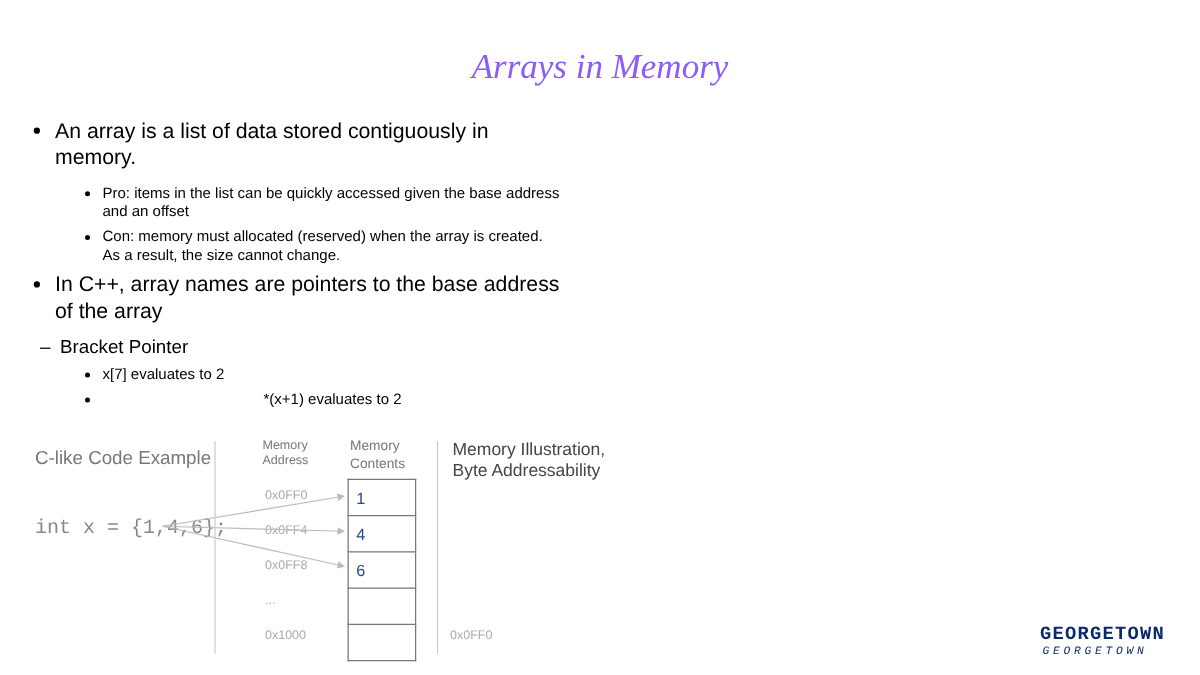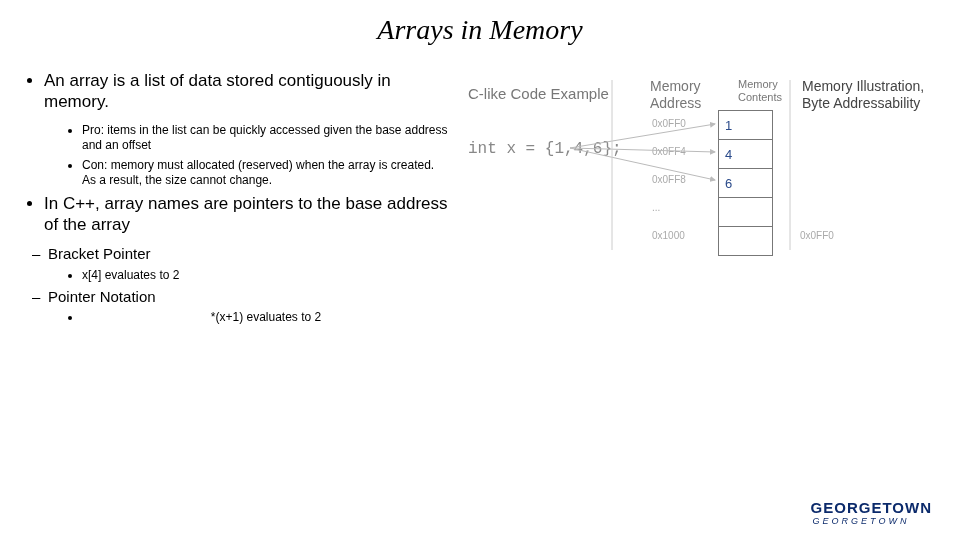--- a/index.html
+++ b/index.html
@@ -10,28 +10,30 @@
     background: #fff;
     font-family: Arial, Helvetica, sans-serif;
     color: #000;
     position: relative;
     overflow: hidden;
   }
   .slide-title {
     font-family: Georgia, 'Times New Roman', serif;
     font-style: italic;
     font-size: 28px;
-    color: #000000;
+    color: #8b5cf6;
     text-align: center;
     padding: 14px 0 4px 0;
+    margin-top: 24px;
   }
   .body {
     display: flex;
-    flex-direction: row;
+    flex-direction: column;
     padding: 20px 10px 0 10px;
+    gap: 12px;
   }
   .left {
     width: 430px;
     padding-left: 10px;
   }
   .right {
     flex: 1;
     position: relative;
   }
   ul.b1 {
@@ -91,31 +93,30 @@
     top: 70px;
     font-family: "Courier New", monospace;
     font-size: 16px;
     color: #888;
   }
   .diag .col-addr-label {
     position: absolute;
     left: 200px;
     top: 8px;
     width: 60px;
-    font-size: 14px;
+    font-size: 10px;
     line-height: 1.2;
   }
   .diag .col-cont-label {
     position: absolute;
     left: 270px;
     top: 8px;
     width: 60px;
     font-size: 11px;
     line-height: 1.2;
-    margin-left: 18px;
   }
   .diag .col-ill-label {
     position: absolute;
     left: 352px;
     top: 8px;
     width: 140px;
     font-size: 14px;
     line-height: 1.2;
     color: #444;
   }
@@ -159,21 +160,21 @@
     height: 260px;
     pointer-events: none;
   }
   
   .footer-logo {
     position: absolute;
     right: 28px;
     bottom: 14px;
     text-align: left;
     color: #0b2a6b;
-    font-family: Liberation Sans, sans-serif;
+    font-family: Liberation Mono, monospace;
   }
   .footer-logo .l1 {
     font-size: 15px;
     letter-spacing: 1px;
     font-weight: bold;
   }
   .footer-logo .l2 {
     font-size: 9px;
     letter-spacing: 3px;
     font-style: italic;
@@ -195,24 +196,21 @@
       <li>Con: memory must allocated (reserved) when the array is created. As a result, the size cannot change.</li>
     </ul>
 
     <ul class="b1" style="margin-top:0;">
       <li>In C++, array names are pointers to the base address of the array</li>
     </ul>
     <ul class="b2">
       <li>Bracket Pointer</li>
     </ul>
     <ul class="b3" style="padding-left:62px;">
-      <li>x[4] evaluates to 2</li>
-    </ul>
-    <ul class="b2">
-      <li>Pointer Notation</li>
+      <li>x[7] evaluates to 2</li>
     </ul>
     <ul class="b3" style="padding-left:62px;text-align:center;">
       <li>*(x+1) evaluates to 2</li>
     </ul>
   </div>
 
   <div class="right">
     <div class="diag">
       <div class="code-label">C-like Code Example</div>
       <div class="code-snip">int x = {1,4,6};</div>

